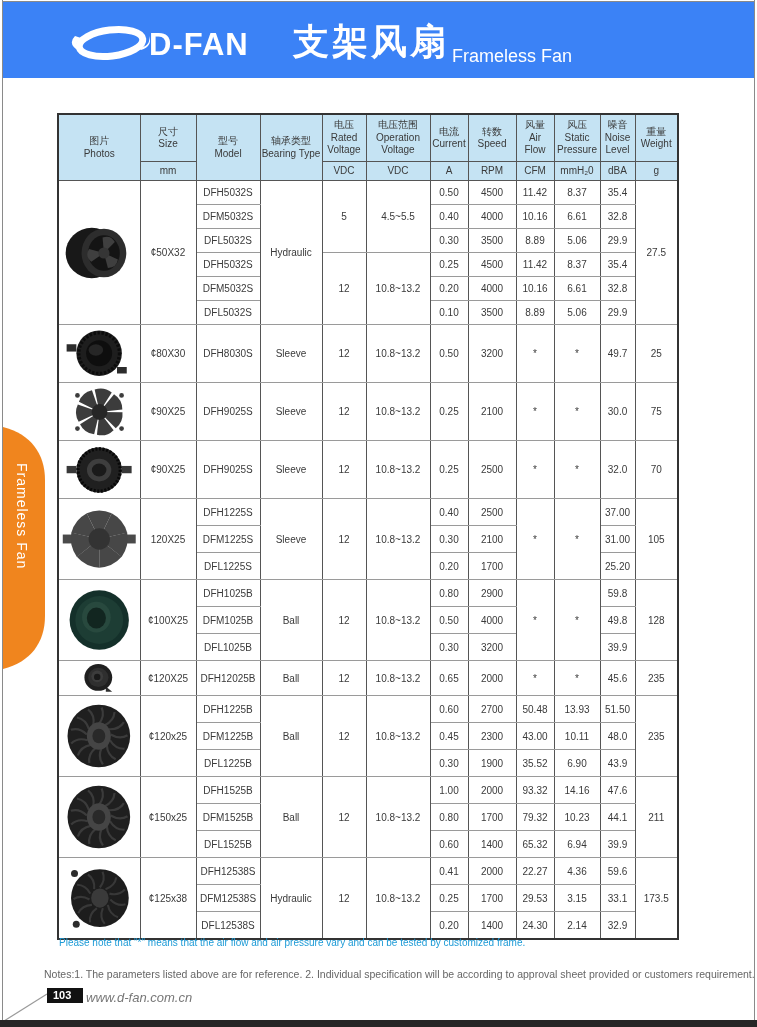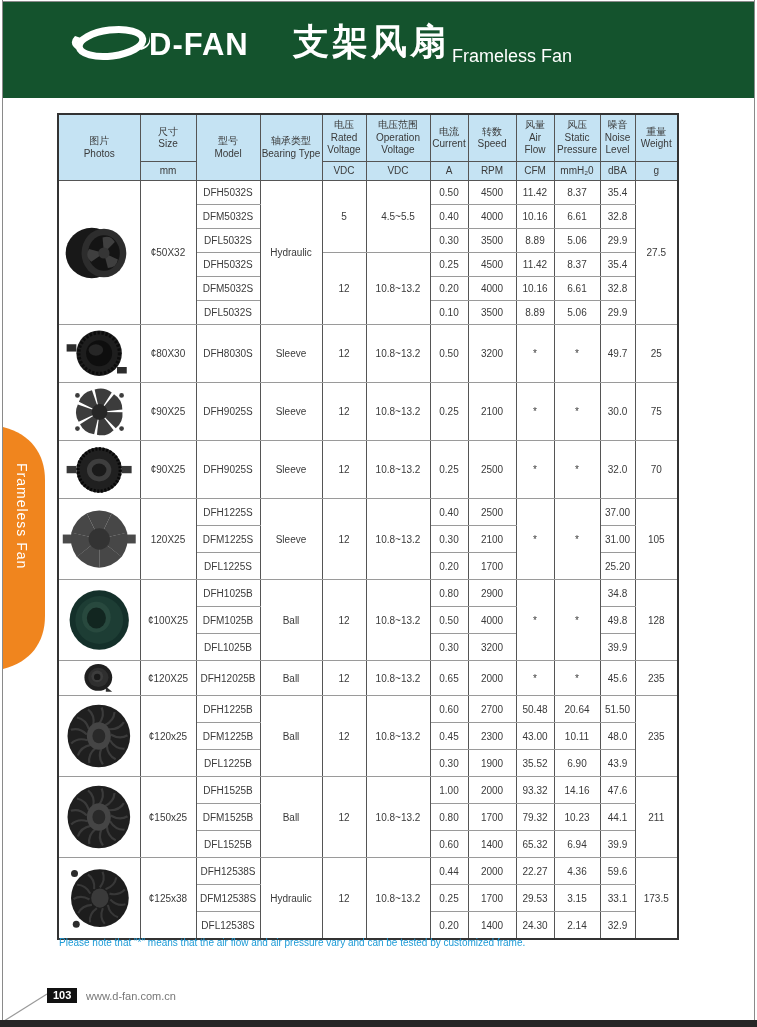--- a/index.html
+++ b/index.html
@@ -5,21 +5,21 @@
   html,body{margin:0;padding:0;background:#fff;}
   body{font-family:"Liberation Sans","DejaVu Sans",sans-serif;}
   #page{position:relative;width:757px;height:1027px;background:#fff;overflow:hidden;}
   
   .page-edge-left{position:absolute;left:2px;top:0;bottom:0;width:1px;background:#8a8a8a;}
   .page-edge-right{position:absolute;right:2px;top:0;bottom:0;width:1px;background:#8a8a8a;}
   .page-edge-top{position:absolute;left:2px;right:2px;top:1px;height:1px;background:#8a8a8a;}
   .bottom-bar{position:absolute;left:0;right:0;bottom:0;height:7px;background:#262626;}
 
   
-  .top-bar{position:absolute;left:3px;right:3px;top:2px;height:96px;background:#14532d;}
+  .top-bar{position:absolute;left:3px;right:3px;top:2px;height:76px;background:#3b82f6;}
   .logo{position:absolute;left:66px;top:18px;display:flex;align-items:center;}
   .logo-text{color:#fff;font-weight:bold;font-size:31px;letter-spacing:1px;margin-left:-14px;}
   .title-zh{position:absolute;left:290px;top:16px;color:#fff;font-size:36px;font-weight:bold;letter-spacing:3px;}
   .title-en{position:absolute;left:449px;top:44px;color:#fff;font-size:18px;}
 
   
   .side-tab{position:absolute;left:3px;top:427px;width:44px;height:242px;}
   .side-tab .tab-label{position:absolute;left:11px;top:36px;height:175px;color:#fff;font-size:14px;
     writing-mode:vertical-rl;letter-spacing:1px;}
 
@@ -37,22 +37,22 @@
   tr.rh1 td{height:57px;}
   tr.rh1x td{height:34px;}
   .photo-wrap{display:flex;align-items:center;justify-content:center;}
   .ph6{height:102px;} .ph3{height:70px;} .ph1{height:52px;} .ph1x{height:31px;}
   .photo-wrap svg{height:100%;max-width:78px;}
 
   
   .note-blue{position:absolute;left:59px;top:937px;font-size:10px;color:#1c9ad6;}
   .note-gray{position:absolute;left:44px;top:968px;font-size:10.5px;color:#666;}
   .page-num{position:absolute;left:47px;top:988px;background:#111;color:#fff;font-size:11px;font-weight:bold;
-    padding:1px 6px 2px 6px;}
-  .site-url{position:absolute;left:86px;top:990px;font-size:11px;color:#777;}
+    padding:1px 12px 2px 6px;}
+  .site-url{position:absolute;left:86px;top:990px;font-size:13px;color:#777;font-style:italic;}
   .corner-line{position:absolute;left:0;top:988px;}
 </style>
 </head>
 <body>
 
 <div id="page">
   <div class="page-edge-top"></div>
   <div class="page-edge-left"></div>
   <div class="page-edge-right"></div>
 
@@ -325,21 +325,21 @@
             </td>
             <td rowspan="3">¢100X25</td>
             <td>DFH1025B</td>
             <td rowspan="3">Ball</td>
             <td rowspan="3">12</td>
             <td rowspan="3">10.8~13.2</td>
             <td>0.80</td>
             <td>2900</td>
             <td rowspan="3">*</td>
             <td rowspan="3">*</td>
-            <td>34.8</td>
+            <td>59.8</td>
             <td rowspan="3">128</td>
           </tr>
           <tr class="rh3">
             <td>DFM1025B</td>
             <td>0.50</td>
             <td>4000</td>
             <td>49.8</td>
           </tr>
           <tr class="rh3">
             <td>DFL1025B</td>
@@ -395,21 +395,21 @@
               </div>
             </td>
             <td rowspan="3">¢120x25</td>
             <td>DFH1225B</td>
             <td rowspan="3">Ball</td>
             <td rowspan="3">12</td>
             <td rowspan="3">10.8~13.2</td>
             <td>0.60</td>
             <td>2700</td>
             <td>50.48</td>
-            <td>20.64</td>
+            <td>13.93</td>
             <td>51.50</td>
             <td rowspan="3">235</td>
           </tr>
           <tr class="rh3">
             <td>DFM1225B</td>
             <td>0.45</td>
             <td>2300</td>
             <td>43.00</td>
             <td>10.11</td>
             <td>48.0</td>
@@ -493,21 +493,21 @@
                   <path d="M41 28 Q48 19 44 10" stroke="#383838" fill="none" stroke-width="2.4" transform="rotate(327.27272727272725 41 40)"></path>
                   <ellipse cx="41" cy="40" rx="10" ry="11" fill="#3a3a3a"></ellipse>
                 </svg>
               </div>
             </td>
             <td rowspan="3">¢125x38</td>
             <td>DFH12538S</td>
             <td rowspan="3">Hydraulic</td>
             <td rowspan="3">12</td>
             <td rowspan="3">10.8~13.2</td>
-            <td>0.44</td>
+            <td>0.41</td>
             <td>2000</td>
             <td>22.27</td>
             <td>4.36</td>
             <td>59.6</td>
             <td rowspan="3">173.5</td>
           </tr>
           <tr class="rh3">
             <td>DFM12538S</td>
             <td>0.25</td>
             <td>1700</td>
@@ -521,20 +521,21 @@
             <td>1400</td>
             <td>24.30</td>
             <td>2.14</td>
             <td>32.9</td>
           </tr>
         </tbody>
     </table>
   </div>
 
   <div class="note-blue">Please note that  "*"  means that the air flow and air pressure vary and can be tested by customized frame.</div>
+  <div class="note-gray">Notes:1. The parameters listed above are for reference.   2. Individual specification will be according to approval sheet provided or customers requirement.</div>
 
   <svg class="corner-line" width="60" height="40">
     <line x1="4" y1="33" x2="47" y2="6" stroke="#9a9a9a" stroke-width="1.2"></line>
   </svg>
   <div class="page-num">103</div>
   <div class="site-url">www.d-fan.com.cn</div>
   <div class="bottom-bar"></div>
 </div>
 
 </body></html>

